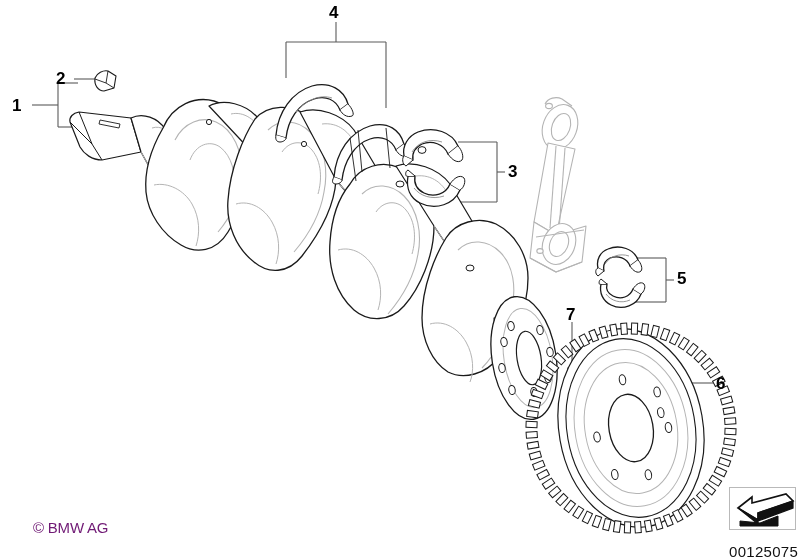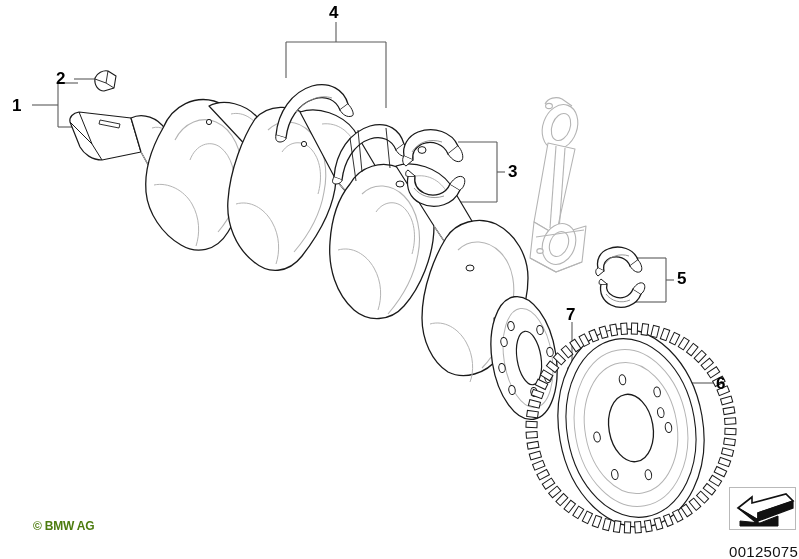--- a/index.html
+++ b/index.html
@@ -29,23 +29,23 @@
     font-weight: bold;
     color: #000000;
     line-height: 1;
     white-space: nowrap;
   }
   #copyright {
     position: absolute;
     left: 33px;
     top: 519px;
     font-family: "Liberation Sans", sans-serif;
-    font-size: 12px;
-    font-weight: bold;
-    color: #4d7c0f;
+    font-size: 15px;
+    font-weight: normal;
+    color: #701a75;
     letter-spacing: -0.2px;
     white-space: nowrap;
   }
   #partnumber {
     position: absolute;
     left: 729px;
     top: 543px;
     font-family: "Liberation Sans", sans-serif;
     font-size: 15px;
     color: #111111;

